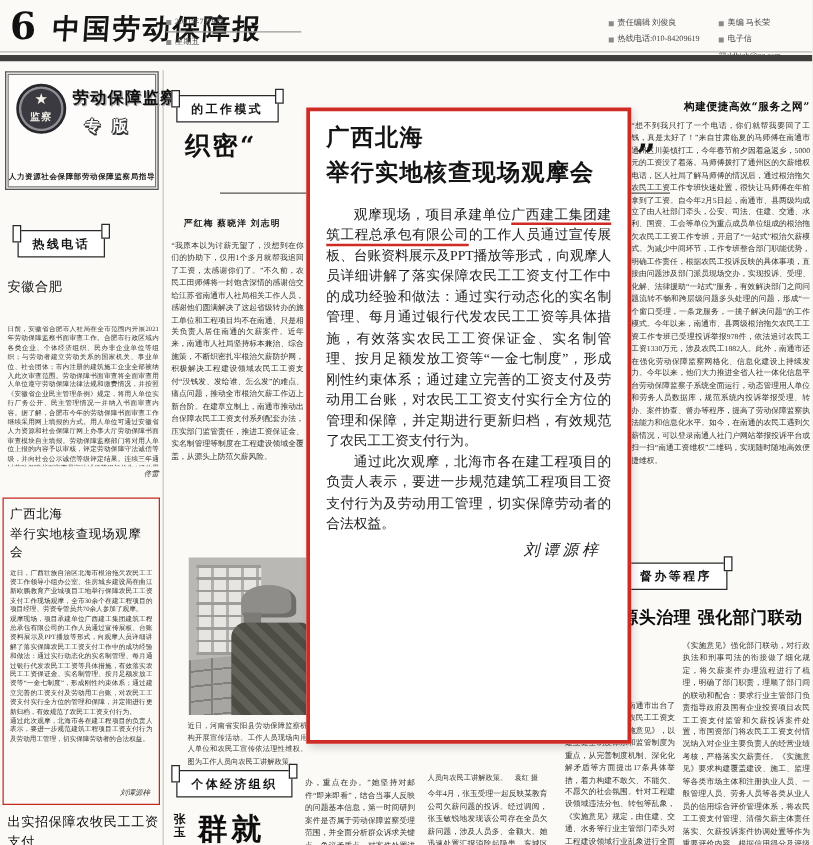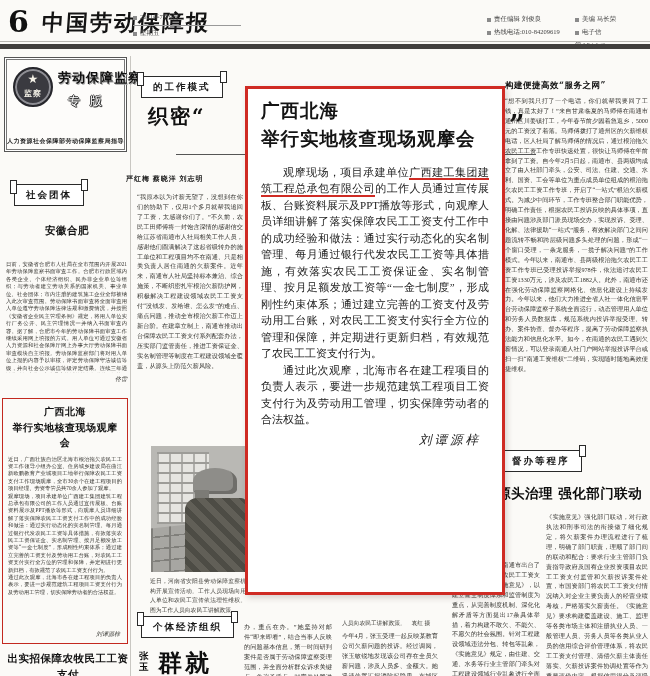--- a/index.html
+++ b/index.html
@@ -45,26 +45,26 @@
   
   .emblem-box{left:4px;top:57px;width:123px;height:95px;border:1px solid #555;
     box-shadow:inset 0 0 0 1px #fff, inset 0 0 0 2px #777;background:#fdfcfa;}
   .emblem-inner{position:absolute;left:5px;top:5px;right:5px;height:60px;}
   .badge{position:absolute;left:3px;top:4px;width:40px;height:40px;border-radius:50%;
     background:#3a3a40;border:2px solid #26262b;box-shadow:inset 0 0 0 2px #8e8e94;}
   .badge .star{position:absolute;left:0;right:0;top:4px;text-align:center;color:#f5f2e8;font-size:12px;line-height:12px;}
   .badge .glyph{position:absolute;left:0;right:0;top:19px;text-align:center;color:#efece2;font-size:8px;letter-spacing:1px;font-weight:700;}
   .emblem-title{position:absolute;left:48px;top:6px;font-size:13px;font-weight:900;color:#101010;
     letter-spacing:1px;font-family:"DejaVu Serif",serif;text-shadow:1px 1px 0 #a8a8a8;white-space:nowrap;text-align:center;}
-  .emblem-sub{position:absolute;left:58px;top:30px;font-size:12px;font-weight:400;letter-spacing:10px;
+  .emblem-sub{position:absolute;left:58px;top:30px;font-size:12px;font-weight:700;letter-spacing:10px;
     color:#fff;text-shadow:-1px 0 #333,1px 0 #333,0 -1px #333,0 1px #333,1px 1px 0 #333;}
   .emblem-note{position:absolute;left:0;right:0;bottom:5px;text-align:center;font-size:6px;
     font-weight:700;color:#222;letter-spacing:0.5px;}
-  .headline-sm{font-size:10.5px;font-weight:700;color:#111;line-height:1.55;
-    font-family:"DejaVu Serif",serif;letter-spacing:0.5px;text-align:center;}
+  .headline-sm{font-size:10.5px;font-weight:400;color:#111;line-height:1.55;
+    font-family:"DejaVu Serif",serif;letter-spacing:0.5px;}
   .smallbody{font-size:5.3px;line-height:1.4;color:#34332f;}
   .sig{font-size:6px;color:#3a3a36;text-align:right;font-style:italic;}
   .redbox{left:2px;top:398px;width:126px;height:246px;border:1.5px solid var(--red);padding:5px 5px 4px;background:transparent;}
 
   
   .big-headline{font-family:"DejaVu Serif",serif;font-weight:900;color:#111;}
   .headline-rule{background:#555;height:1px;}
   .authors{font-size:7px;font-weight:700;color:#222;letter-spacing:1px;}
 
   .photo{left:151px;top:446px;width:96px;height:126px;background:#b9b8b4;overflow:hidden;}
@@ -83,21 +83,21 @@
   .photo .torso{position:absolute;right:0px;top:52px;width:62px;height:74px;
     border-radius:12px 6px 0 0;background:#57564f;
     background-image:repeating-linear-gradient(45deg,#615f57 0 6px,#4d4c45 6px 12px);}
   .caption{font-size:5.8px;line-height:1.65;color:#3a3934;}
 
   .vname{font-size:9.5px;font-weight:900;color:#111;line-height:1.15;width:11px;
     font-family:"DejaVu Serif",serif;}
   .profile-big{font-family:"DejaVu Serif",serif;font-weight:900;font-size:24px;color:#0e0e0e;letter-spacing:3px;}
 
   
-  .subhead{font-size:8.5px;font-weight:900;color:#101010;text-align:left;letter-spacing:0.5px;
+  .subhead{font-size:8.5px;font-weight:900;color:#101010;text-align:right;letter-spacing:0.5px;
     font-family:"DejaVu Serif",serif;}
   .rbody{font-size:6.2px;line-height:1.6;color:#34332f;}
   .mid-headline{font-family:"DejaVu Serif",serif;font-weight:900;font-size:13.5px;color:#0c0c0c;
     letter-spacing:0.5px;white-space:nowrap;}
 
   
   .overlay{left:245px;top:86px;width:260px;height:509px;background:#fff;
     border:3px solid #cf2b24;z-index:10;padding:8px 13px 6px;
     box-shadow:2px 3px 6px rgba(60,40,40,0.18);}
   .ov-title{font-family:"DejaVu Serif",serif;font-weight:900;font-size:18.5px;color:#141414;
@@ -141,21 +141,21 @@
         <div class="star">★</div>
         <div class="glyph">监察</div>
       </div>
       <div class="emblem-title">劳动保障监察</div>
       <div class="emblem-sub">专版</div>
     </div>
     <div class="emblem-note">人力资源社会保障部劳动保障监察局指导</div>
   </div>
 
   <div class="abs banner z1" style="left:14px;top:184px;">
-    <span>社会团体</span>
+    <span>热线电话</span>
   </div>
 
   <div class="abs headline-sm z1" style="left:6px;top:222px;width:122px;">
     <div>安徽合肥</div>
   </div>
   <div class="abs smallbody jt cut z1" style="left:6px;top:261px;width:121px;height:112px;">日前，安徽省合肥市人社局在全市范围内开展2021年劳动保障监察书面审查工作。合肥市行政区域内各类企业、个体经济组织、民办非企业单位等组织；与劳动者建立劳动关系的国家机关、事业单位、社会团体；市内注册的建筑施工企业全部被纳入此次审查范围。劳动保障书面审查将全面审查用人单位遵守劳动保障法律法规和缴费情况，并按照《安徽省企业民主管理条例》规定，将用人单位实行厂务公开、民主管理情况一并纳入书面审查内容。据了解，合肥市今年的劳动保障书面审查工作继续采用网上填报的方式。用人单位可通过安徽省人力资源和社会保障厅网上办事大厅劳动保障书面审查模块自主填报。劳动保障监察部门将对用人单位上报的内容予以审核，评定劳动保障守法诚信等级，并向社会公示诚信等级评定结果。连续三年通过劳动保障书面审查且守法诚信等级评价为A级的用人单位可向属地劳动保障监察部门申请认定省、市级劳动保障诚信示范单位。合肥市还实施守信联合激励措施，发挥守法诚信等级评价结果的实际效用。</div>
   <div class="abs sig z1" style="left:6px;top:375px;width:121px;">佟雷</div>
 
   <div class="abs redbox z2">
     <div class="headline-sm" style="font-size:10px;">
@@ -175,21 +175,21 @@
   </div>
 
   <div class="abs banner z1" style="left:141px;top:76px;">
     <span>的工作模式</span>
   </div>
 
   <div class="abs big-headline z1" style="left:148px;top:103px;font-size:20px;letter-spacing:2px;">织密“</div>
   <div class="abs big-headline z1" style="left:509px;top:110px;font-size:27px;">”</div>
   <div class="abs headline-rule z1" style="left:176px;top:154px;width:360px;"></div>
 
-  <div class="abs authors z1" style="left:126px;top:174px;">严红梅 蔡晓洋 刘志明</div>
+  <div class="abs authors z1" style="left:147px;top:174px;">严红梅 蔡晓洋 刘志明</div>
 
   <div class="abs rbody jt cut z1" style="left:137px;top:192px;width:106px;height:248px;">“我原本以为讨薪无望了，没想到在你们的协助下，仅用1个多月就帮我追回了工资，太感谢你们了。”不久前，农民工田师傅将一封饱含深情的感谢信交给江苏省南通市人社局相关工作人员，感谢他们圆满解决了这起省级转办的施工单位和工程项目均不在南通、只是相关负责人居住南通的欠薪案件。近年来，南通市人社局坚持标本兼治、综合施策，不断织密扎牢根治欠薪防护网，积极解决工程建设领域农民工工资支付“没钱发、发给谁、怎么发”的难点、痛点问题，推动全市根治欠薪工作迈上新台阶。在建章立制上，南通市推动出台保障农民工工资支付系列配套办法，压实部门监管责任，推进工资保证金、实名制管理等制度在工程建设领域全覆盖，从源头上防范欠薪风险。</div>
 
   <div class="abs photo z1">
     <div class="building"></div>
     <div class="blocks"></div>
     <div class="helmet"></div>
     <div class="face"></div>
     <div class="torso"></div>
   </div>

